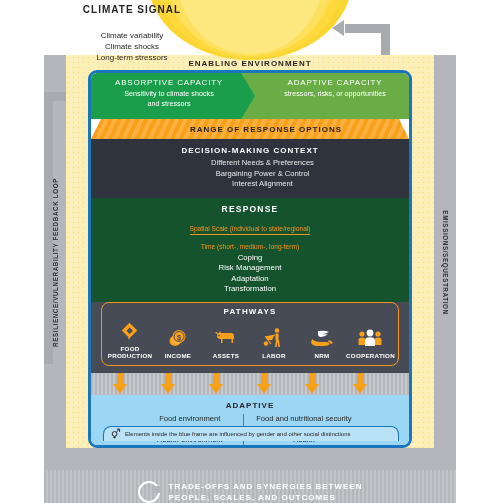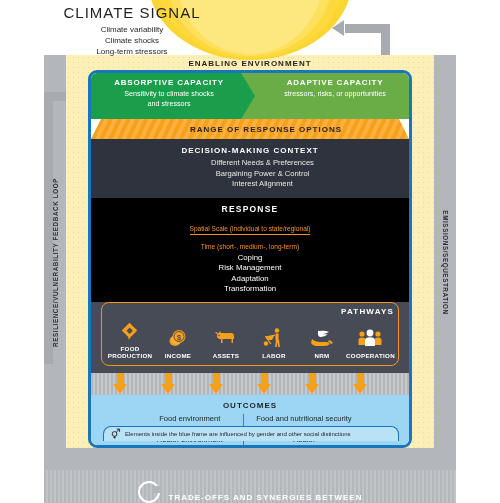--- a/index.html
+++ b/index.html
@@ -69,22 +69,22 @@
   }
   #arc1 { width: 204px; height: 160px; background: #fbd632; }
   #arc2 { width: 188px; height: 158px; background: #fdd93e; }
   #arc3 { width: 166px; height: 156px; background: #fde05e; }
   #arc4 { width: 146px; height: 154px; background: #fde87f; }
   #climate-text {
     position: absolute; left: 60px; top: 4px; width: 144px;
     text-align: center; z-index: 3;
   }
   #climate-title {
-    font-size: 15px; font-weight: normal; letter-spacing: 1px; color: #231f20;
-    margin-bottom: 3px;
+    font-size: 10px; font-weight: bold; letter-spacing: 1px; color: #231f20;
+    margin-bottom: 15px;
   }
   .climate-line { font-size: 8px; color: #231f20; line-height: 11px; }
 
   
   #enabling-env {
     position: absolute; left: 66px; top: 55px; width: 368px; height: 393px;
     background-color: #fcefb8;
     background-image: radial-gradient(#f6d97a 0.8px, transparent 0.9px);
     background-size: 5px 5px;
   }
@@ -113,21 +113,21 @@
     border-bottom: 23px solid transparent;
     border-left: 14px solid #1a9e4b;
     z-index: 2;
   }
   #adaptive-cap {
     position: absolute; left: 150px; top: 0; width: 174px; height: 46px;
     background: #6aad46;
   }
   .cap-inner { position: relative; z-index: 3; text-align: center; padding-top: 5px; }
   .cap-title {
-    font-size: 8px; font-weight: bold; letter-spacing: .8px; color: #ffffff;
+    font-size: 8px; font-weight: normal; letter-spacing: .8px; color: #ffffff;
     margin-bottom: 2px;
   }
   .cap-desc { font-size: 7.2px; color: #ffffff; line-height: 9.5px; }
   #absorptive-cap .cap-inner { padding-left: 6px; }
   #adaptive-cap .cap-inner { padding-left: 14px; }
 
   
   #range-banner {
     position: relative; height: 20px; width: 100%;
     background: repeating-linear-gradient(115deg,
@@ -150,41 +150,41 @@
     background: #2f333d; padding: 7px 0 8px; text-align: center;
   }
   #decision-title {
     font-size: 8px; font-weight: bold; letter-spacing: 1px; color: #ffffff;
     margin-bottom: 3px;
   }
   .decision-line { font-size: 7.6px; color: #e8e9ea; line-height: 10.5px; padding-left: 25px; }
 
   
   #response-block {
-    background: #000000; padding: 6px 12px 7px; text-align: center;
+    background: #14532d; padding: 6px 12px 7px; text-align: center;
   }
   #response-title {
     font-size: 8.5px; font-weight: bold; letter-spacing: 1.2px; color: #ffffff;
     margin-bottom: 3px;
   }
   .response-accent {
     font-size: 6.6px; color: #f7941e; line-height: 9px;
     display: inline-block;
   }
   #response-spatial { border-bottom: 1px solid #f7941e; padding-bottom: 1px; }
   .response-line { font-size: 7.8px; color: #ffffff; line-height: 10.5px; }
 
   
   #pathways-wrap { background: #474b55; padding: 0 10px 7px; }
   #pathways-box {
     border: 1.6px solid #f7941e; border-radius: 8px;
     padding: 4px 4px 5px; background: #474b55;
   }
   #pathways-title {
-    text-align: right; font-size: 8px; font-weight: bold;
+    text-align: center; font-size: 8px; font-weight: bold;
     letter-spacing: 1.2px; color: #ffffff; margin-bottom: 3px;
   }
   #pathways-icons { display: flex; justify-content: space-around; align-items: flex-end; }
   .pathway {
     width: 48px; text-align: center;
   }
   .pathway-icon { height: 24px; display: flex; align-items: center; justify-content: center; }
   .pathway-label {
     font-size: 6.2px; font-weight: bold; letter-spacing: .3px;
     color: #ffffff; line-height: 7.5px; margin-top: 2px;
@@ -448,21 +448,21 @@
         <div class="connector-stem"></div>
           <div class="connector-head"></div>
       </div>
       <div class="connector" style="left:262px;">
         <div class="connector-stem"></div>
           <div class="connector-head"></div>
       </div>
     </div>
 
     <div id="outcomes">
-      <div id="outcomes-title">OUTCOMES</div>
+      <div id="outcomes-title">ADAPTIVE</div>
       <div id="outcomes-cols">
         <div class="outcomes-col" id="outcomes-col-left">
           <div class="outcome-line">Food environment</div>
           <div class="outcome-line">Social/work environment</div>
           <div class="outcome-line">Health environment</div>
           <div class="outcome-line">Living environment</div>
         </div>
         <div class="outcomes-col">
           <div class="outcome-line">Food and nutritional security</div>
           <div class="outcome-line">Gender equality</div>
@@ -483,16 +483,17 @@
         <span id="gender-note-text">Elements inside the blue frame are influenced by gender and other social distinctions</span>
       </div>
     </div>
 
   </div>
 
   <div id="tradeoffs">
     <div id="tradeoff-circle"></div>
     <div id="tradeoff-text">
       <div>TRADE-OFFS AND SYNERGIES BETWEEN</div>
+      <div>PEOPLE, SCALES, AND OUTCOMES</div>
     </div>
   </div>
 
 </div>
 
 </body></html>

